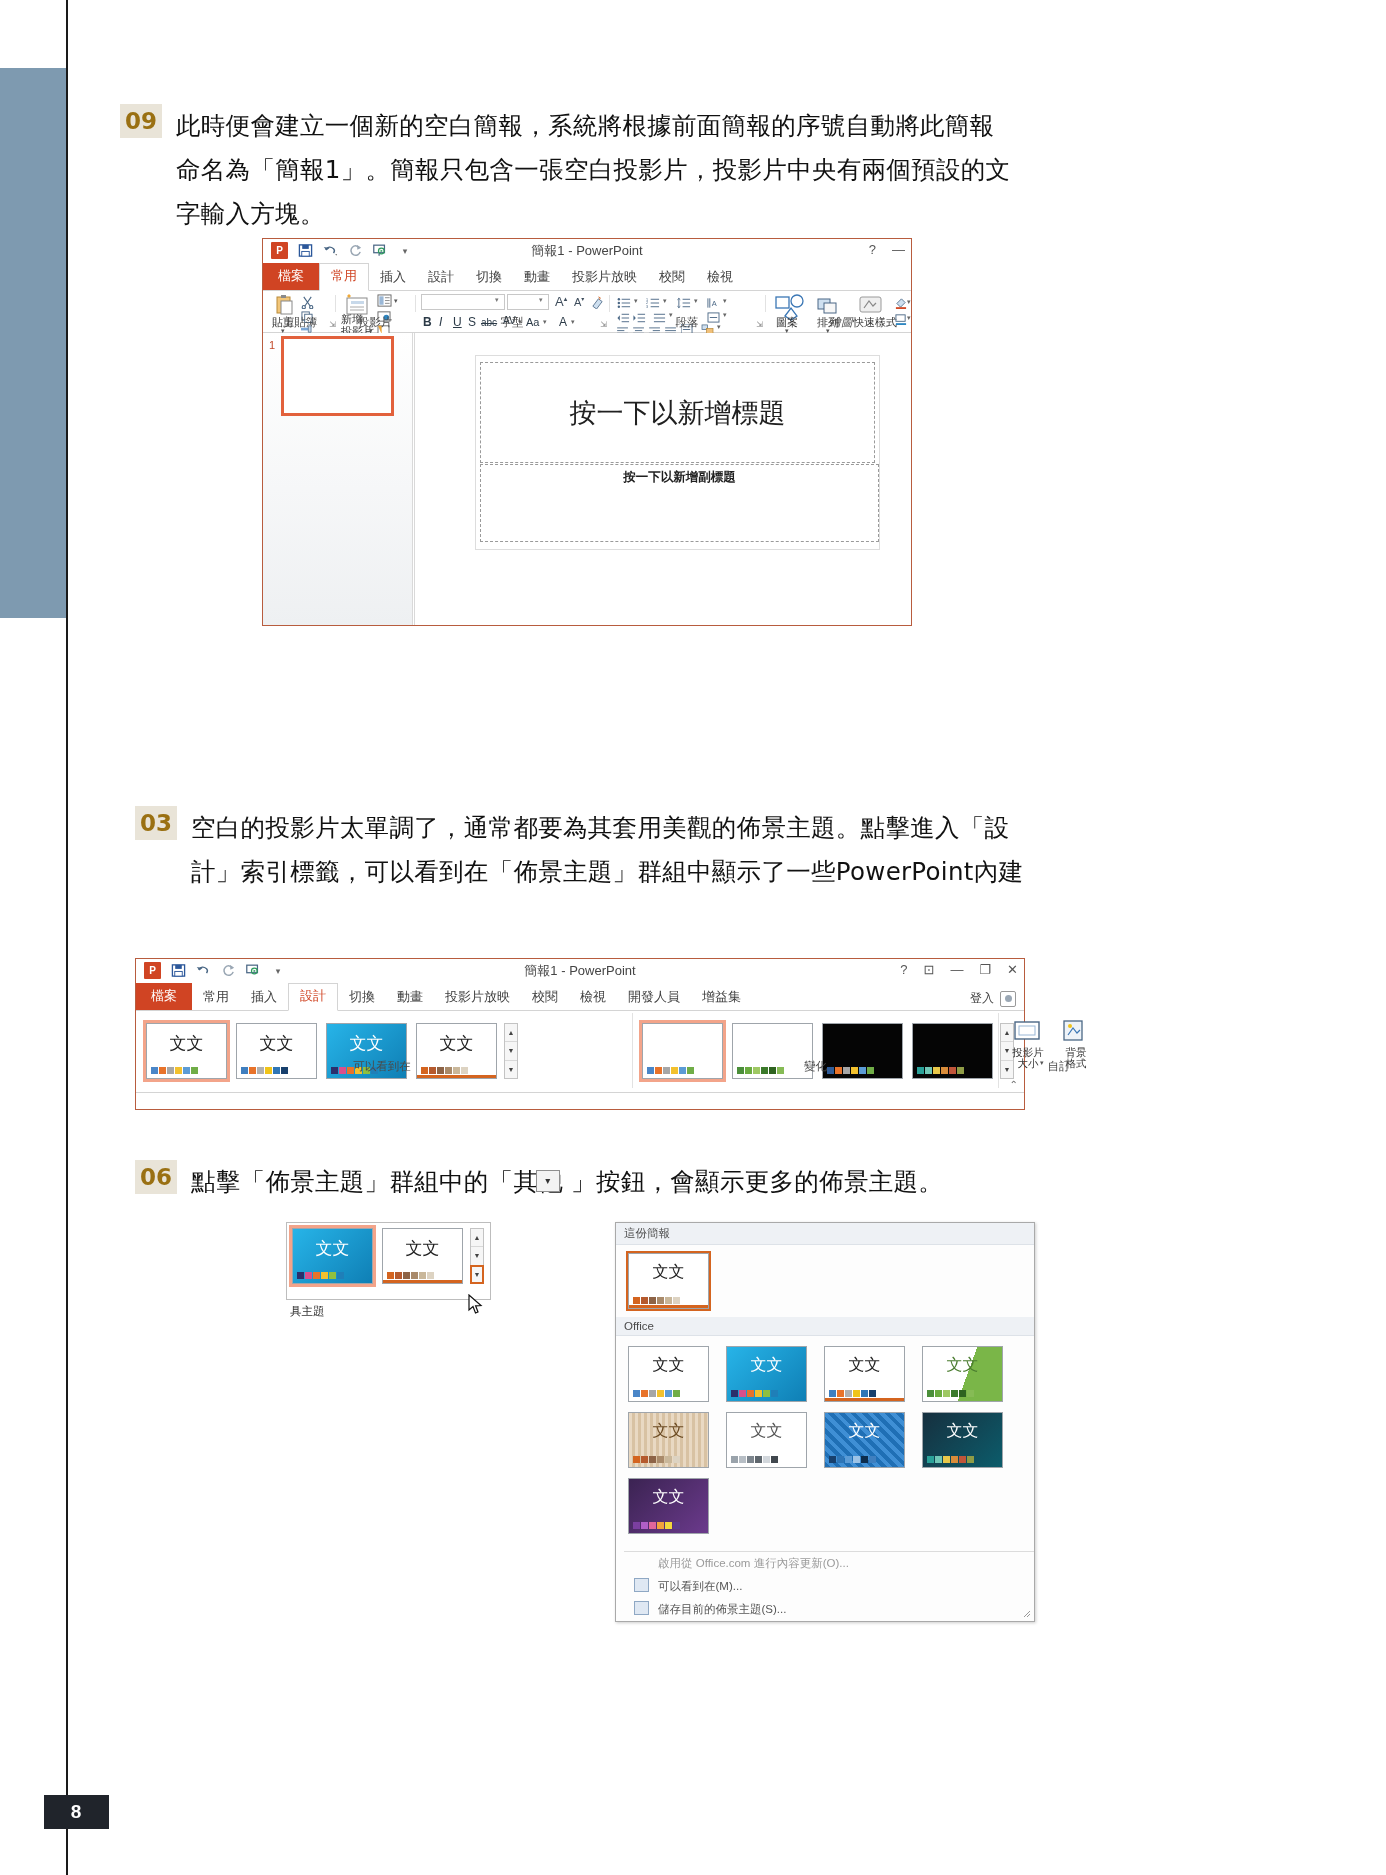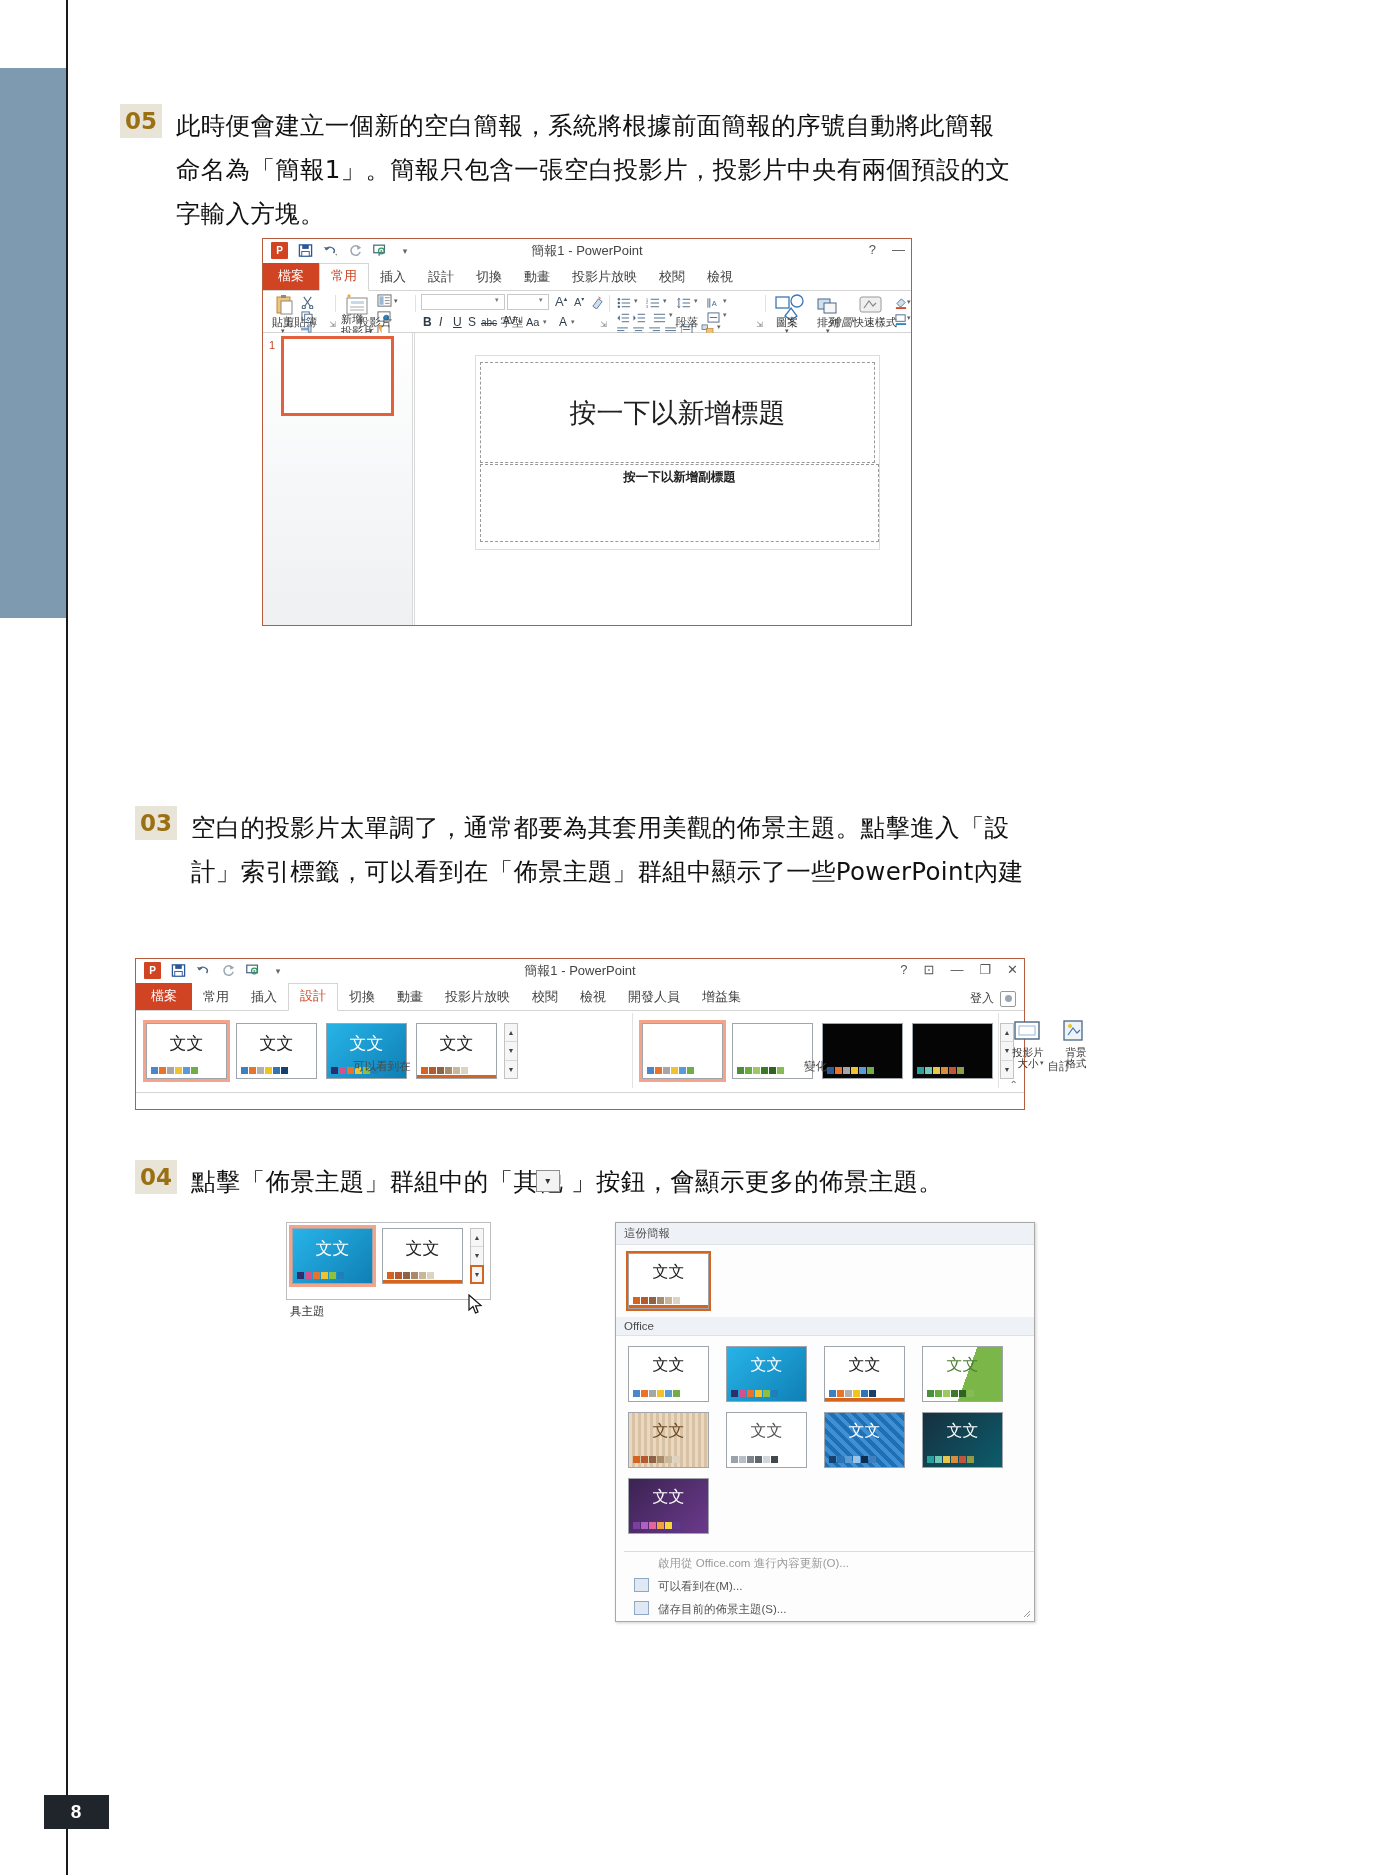--- a/index.html
+++ b/index.html
@@ -118,21 +118,21 @@
   .resize-grip { position:absolute; right:3px; bottom:3px; width:8px; height:8px; }
 </style>
 </head>
 <body>
 
 <div class="left-rule"></div>
 <div class="blue-block"></div>
 <div class="page-num-tab">8</div>
 
 <div class="step" id="step02">
-  <div class="step-badge">05</div>
+  <div class="step-badge">09</div>
   <div class="step-text">
     <div>此時便會建立一個新的空白簡報，系統將根據前面簡報的序號自動將此簡報</div>
     <div>命名為「簡報1」。簡報只包含一張空白投影片，投影片中央有兩個預設的文</div>
     <div>字輸入方塊。</div>
   </div>
 </div>
 
 <div class="ppt ppt-border" id="win1">
 
   <div class="titlebar">
@@ -665,21 +665,21 @@
           </svg>
       </span>
       <span style="position:absolute;left:52px;top:36px;font-size:10.5px;color:#333;line-height:11px;text-align:center;width:44px;">背景<br>格式</span>
       <span class="rgroup-label">自訂</span>
     </div>
     <span style="position:absolute;right:6px;bottom:2px;font-size:10px;color:#666;">⌃</span>
   </div>
 </div>
 
 <div class="step" id="step04">
-  <div class="step-badge">04</div>
+  <div class="step-badge">06</div>
   <div class="step-text" style="position:relative;">
     <div>點擊「佈景主題」群組中的「其他   」按鈕，會顯示更多的佈景主題。</div>
     <span style="position:absolute;left:345px;top:10px;width:24px;height:22px;border:1px solid #8f8f8f;background:#f3f3f3;
                  display:flex;align-items:center;justify-content:center;font-size:10px;color:#333;">▾</span>
   </div>
 </div>
 
 <div id="fig4">
   <div class="box">
     <div class="theme-thumb sel" style="left:5px;top:5px;background:linear-gradient(135deg,#27b4e8,#0f7fb5);">

